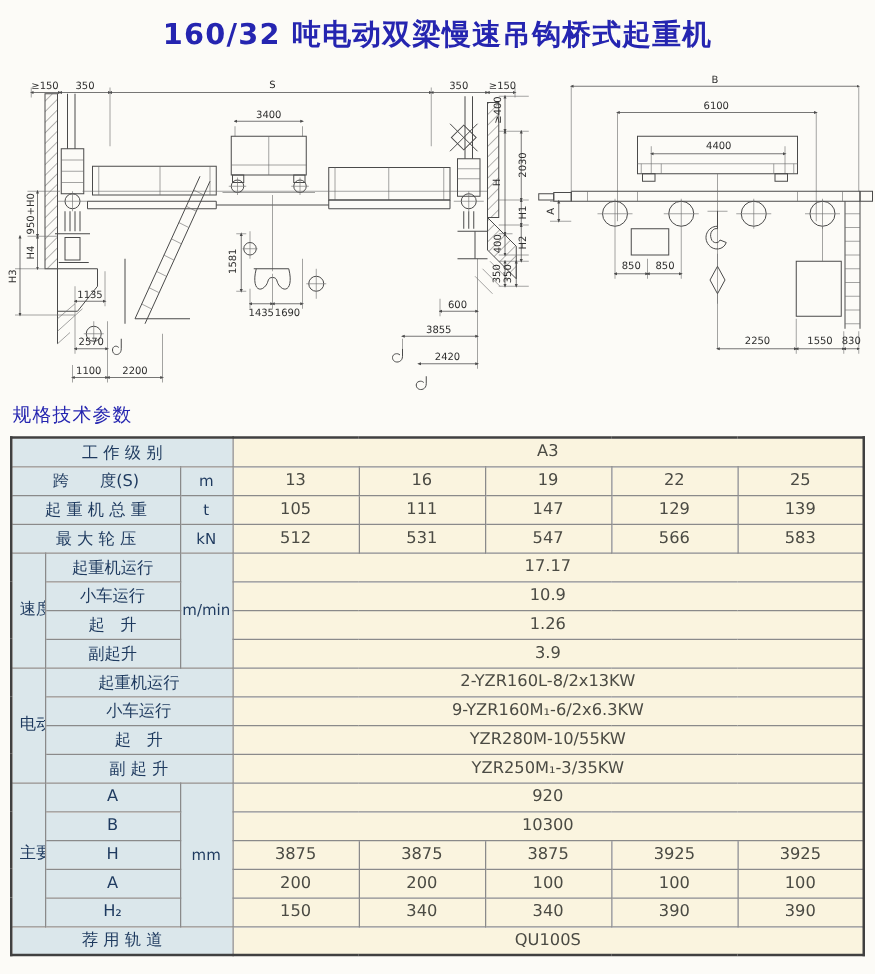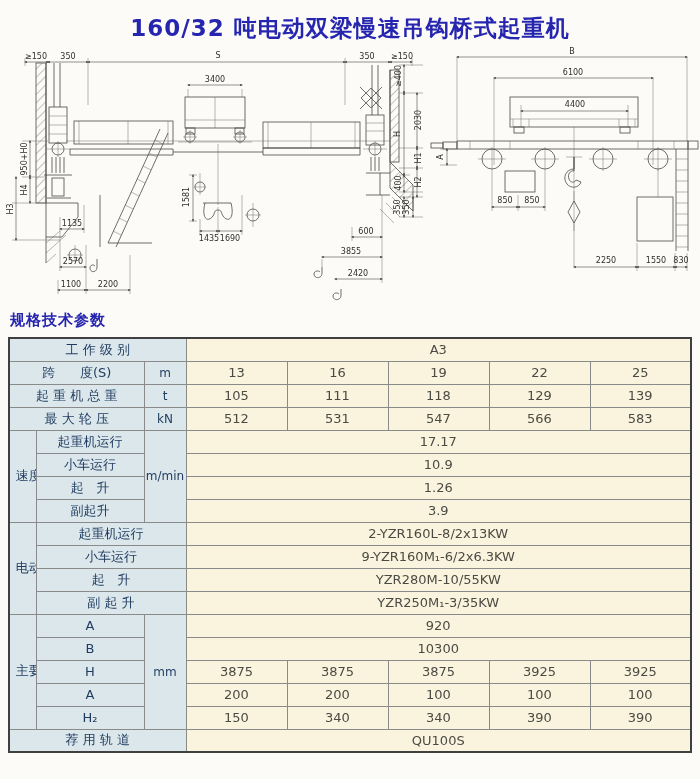--- a/index.html
+++ b/index.html
@@ -4,29 +4,29 @@
 <style>
   :root{
     --title-blue:#2525b0; --label-bg:#dbe7eb; --value-bg:#faf4df;
     --label-text:#1e3a5f; --value-text:#4b4b44; --border:#8a8a8a; --line:#4a4a4a;
   }
   *{box-sizing:border-box;}
   html,body{margin:0;padding:0;}
   body{width:700px;height:779px;background:#fcfbf7;overflow:hidden;
        font-family:"DejaVu Sans","Liberation Sans",sans-serif;}
   .title{color:var(--title-blue);font-size:23px;font-weight:bold;text-align:center;
-         padding-top:13px;height:45px;letter-spacing:1px;}
+         padding-top:0;height:45px;letter-spacing:1px;margin-top:12px;}
   .drawing{width:700px;height:258px;}
   .drawing svg{display:block;}
   .s{stroke:var(--line);stroke-width:0.8;fill:none;}
   .thin{stroke:#6d6d6d;stroke-width:0.5;fill:none;}
   .dim{stroke:var(--line);stroke-width:0.6;fill:none;}
   .hatch{fill:url(#hatch);stroke:var(--line);stroke-width:0.8;}
   svg text{font:8px "DejaVu Sans",sans-serif;fill:#2e2e2e;text-anchor:middle;}
-  .heading{color:var(--title-blue);font-size:15px;font-weight:bold;margin:8px 0 7px 10px;letter-spacing:1px;}
+  .heading{color:var(--title-blue);font-size:15px;font-weight:normal;margin:8px 0 7px 10px;letter-spacing:1px;}
   table{border-collapse:collapse;table-layout:fixed;margin-left:8px;width:684px;
         border:2px solid #404040;}
   td{border:1px solid var(--border);height:23px;padding:0;text-align:center;
      font-size:13px;overflow:hidden;}
   .lab{background:var(--label-bg);color:var(--label-text);white-space:pre;}
   .val{background:var(--value-bg);color:var(--value-text);text-align:center;}
   .unit{font-size:12px;}
   .grp-v{display:inline-block;width:14px;word-break:break-all;line-height:1.7;text-align:right;}
 </style>
 </head>
@@ -268,21 +268,21 @@
     <td class="val">16</td>
     <td class="val">19</td>
     <td class="val">22</td>
     <td class="val">25</td>
   </tr>
   <tr>
     <td colspan="2" class="lab">起 重 机 总 重</td>
     <td class="lab unit">t</td>
     <td class="val">105</td>
     <td class="val">111</td>
-    <td class="val">118</td>
+    <td class="val">147</td>
     <td class="val">129</td>
     <td class="val">139</td>
   </tr>
   <tr>
     <td colspan="2" class="lab">最 大 轮 压</td>
     <td class="lab unit">kN</td>
     <td class="val">512</td>
     <td class="val">531</td>
     <td class="val">547</td>
     <td class="val">566</td>

